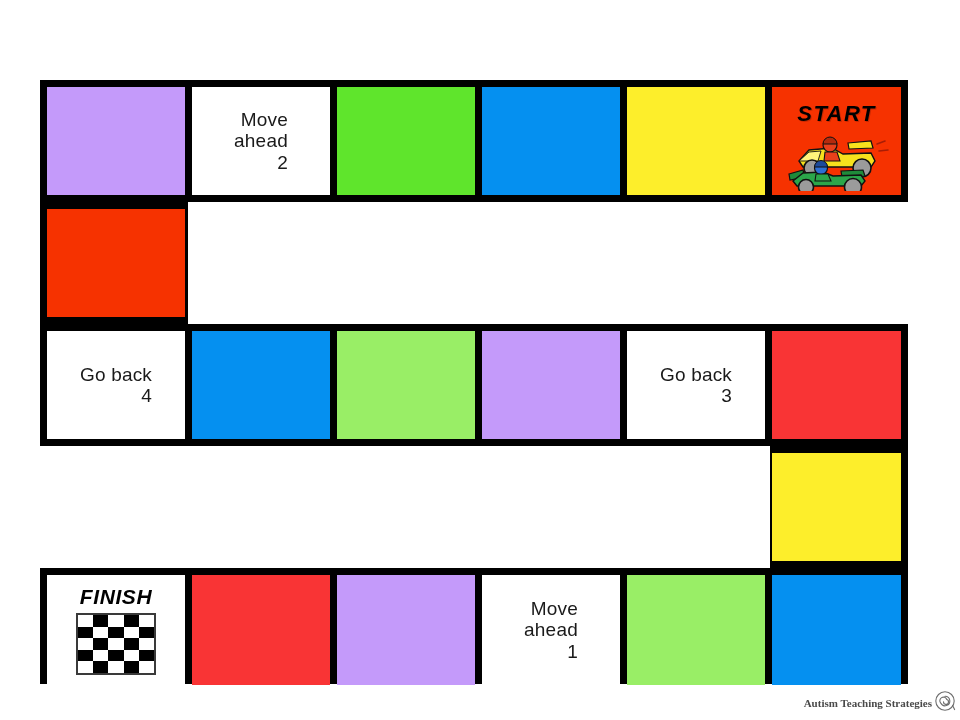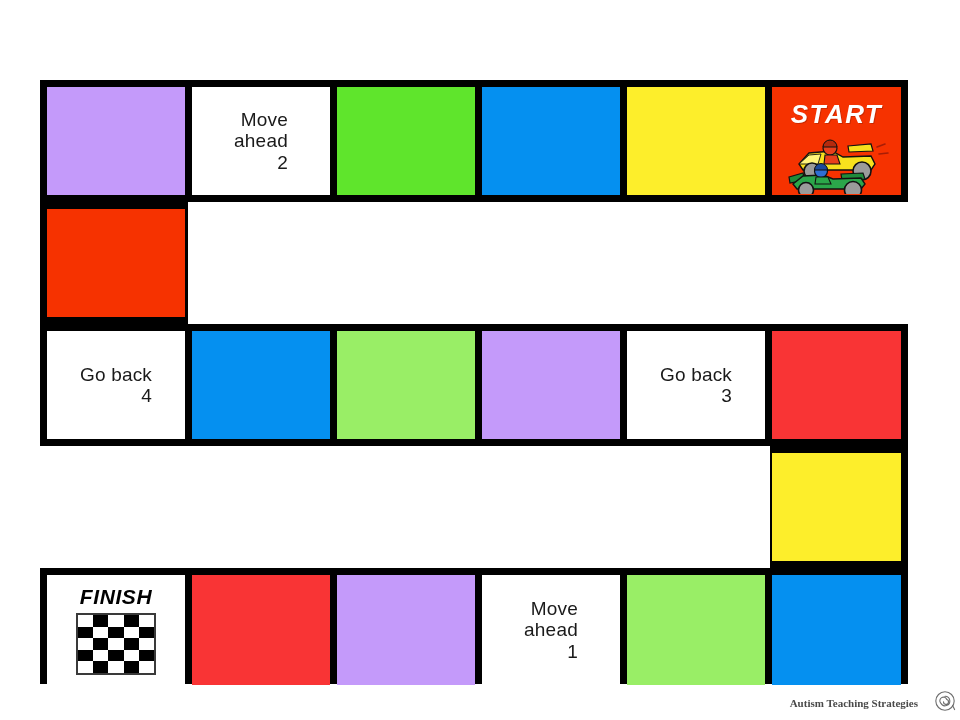--- a/index.html
+++ b/index.html
@@ -78,24 +78,24 @@
   .label {
     color: #1a1a1a;
     font-size: 19px;
     line-height: 1.12;
     text-align: right;
     letter-spacing: .2px;
   }
 
   
   .start-title {
-    font-size: 26px;
+    font-size: 22px;
     font-weight: bold;
     font-style: italic;
-    color: #ffffff;
+    color: #000000;
     letter-spacing: 1.4px;
     margin-top: 14px;
     text-shadow: 1px 1px 0 rgba(0,0,0,.18);
   }
   .cars { margin-top: 2px; }
 
   
   .finish-title {
     font-size: 21px;
     font-weight: bold;
@@ -116,21 +116,21 @@
   .flag i.b { background: #000000; }
   .flag i.w { background: #ffffff; }
 
   
   #watermark {
     position: absolute;
     right: 4px;
     bottom: 4px;
     display: flex;
     align-items: center;
-    gap: 16px;
+    gap: 2px;
   }
   #watermark .wm-text {
     font-family: "Liberation Serif", serif;
     font-size: 11px;
     font-weight: bold;
     color: #4a4a4a;
     white-space: nowrap;
   }
 </style>
 </head>

